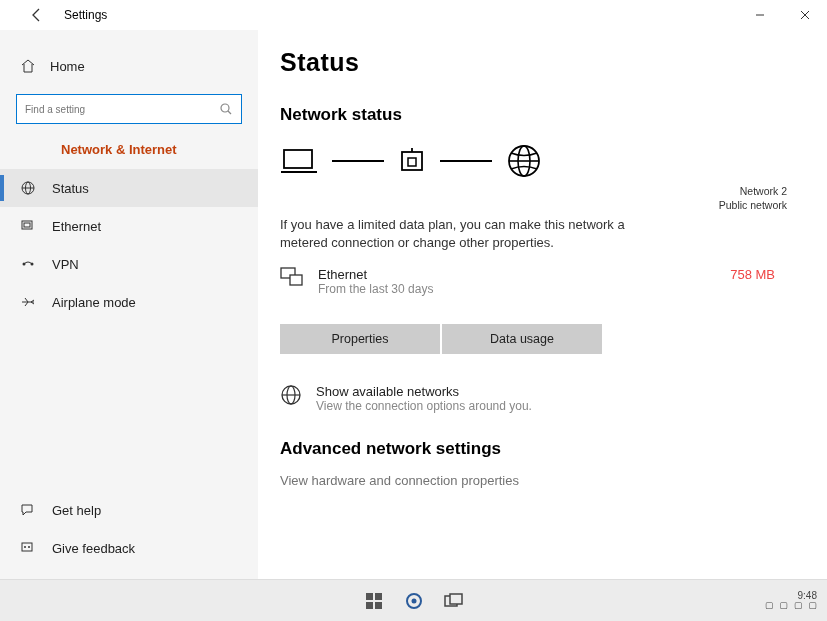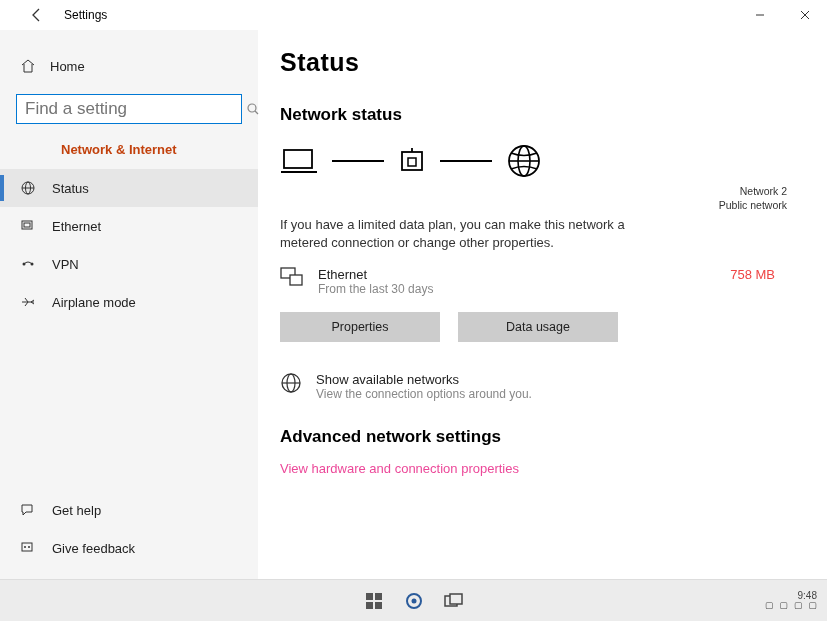--- a/index.html
+++ b/index.html
@@ -8,21 +8,21 @@
 .titlebar { height: 30px; display: flex; align-items: center; padding-left: 22px; }
 .titlebar .back-btn { width: 30px; height: 30px; display: flex; align-items: center; justify-content: center; cursor: pointer; }
 .titlebar .title { font-size: 12px; margin-left: 12px; color: #000; }
 .win-controls { position: absolute; right: 0; top: 0; display: flex; }
 .win-controls div { width: 45px; height: 30px; display: flex; align-items: center; justify-content: center; color: #222; font-size: 12px; cursor: pointer; }
 .body { display: flex; height: calc(100% - 72px); }
 .sidebar { width: 258px; background: #f5f5f5; display: flex; flex-direction: column; }
 .sidebar-top { padding: 0 16px; }
 .home-row { display: flex; align-items: center; gap: 14px; padding: 10px 4px; font-size: 13px; color: #222; margin-top: 18px; cursor: pointer; }
 .searchbox { margin-top: 10px; border: 1px solid #0078d4; background: #fff; height: 30px; display: flex; align-items: center; padding: 0 8px; }
-.searchbox input { border: none; outline: none; flex: 1; font-size: 17px; color: #ef4444; background: transparent; }
+.searchbox input { border: none; outline: none; flex: 1; font-size: 10px; color: #ef4444; background: transparent; }
 .searchbox .search-icon { color: #777; }
 .section-label { font-size: 13px; font-weight: 700; color: #c2410c; padding: 18px 20px 12px; margin-left: 41px; }
 .nav { flex: 1; }
 .nav-item { display: flex; align-items: center; gap: 16px; padding: 11px 24px 11px 20px; font-size: 13px; color: #222; cursor: pointer; position: relative; }
 .nav-item.active { background: #e6e6e6; }
 .nav-item.active::before { content: ""; position: absolute; left: 0; top: 6px; bottom: 6px; width: 4px; background: #3a7dc8; }
 .nav-item .icon { width: 16px; display: flex; align-items: center; justify-content: center; }
 .sidebar-bottom { padding-bottom: 12px; }
 .main { flex: 1; padding: 16px 40px 0 22px; overflow: auto; }
 .page-title { font-size: 25px; font-weight: 600; letter-spacing: .5px; margin-top: 2px; }
@@ -31,28 +31,28 @@
 .diagram .line { width: 52px; height: 2px; background: #000; }
 .diagram-labels { text-align: right; font-size: 10.5px; color: #333; margin-left: 96px; margin-top: 6px; line-height: 1.3; }
 .connected-title { font-size: 16px; font-weight: 400; margin-top: 12px; }
 .connected-desc { font-size: 13px; color: #333; margin-top: 4px; max-width: 360px; line-height: 1.35; }
 .usage-row { display: flex; align-items: flex-start; margin-top: 16px; }
 .usage-row .net-icon { width: 28px; margin-right: 10px; }
 .usage-row .net-text { flex: 1; }
 .usage-row .net-name { font-size: 13px; color: #222; }
 .usage-row .net-sub { font-size: 12px; color: #888; }
 .usage-row .net-amount { font-size: 13px; color: #ef4444; margin-right: 12px; }
-.btn-row { display: flex; gap: 18px; margin-top: 16px; }
+.btn-row { display: flex; gap: 2px; margin-top: 28px; }
 .flat-btn { flex: 1; max-width: 160px; height: 30px; background: #ccc; border: none; font-size: 12.5px; color: #222; cursor: pointer; }
 .avail-row { display: flex; gap: 14px; margin-top: 30px; }
 .avail-row .icon { width: 22px; }
 .avail-row .avail-title { font-size: 13px; color: #222; }
 .avail-row .avail-sub { font-size: 12px; color: #888; }
 .adv-header { font-size: 17px; font-weight: 600; margin-top: 26px; }
-.link { font-size: 13px; color: #ec4899; margin-top: 14px; cursor: pointer; display: inline-block; }
+.link { font-size: 13px; color: #737373; margin-top: 14px; cursor: pointer; display: inline-block; }
 .taskbar { position: absolute; left: 0; right: 0; bottom: 0; height: 42px; background: #ececec; border-top: 1px solid #ddd; display: flex; align-items: center; }
 .taskbar-center { position: absolute; left: 50%; transform: translateX(-50%); display: flex; gap: 18px; }
 .taskbar-center .tb-icon { width: 22px; height: 22px; display: flex; align-items: center; justify-content: center; cursor: pointer; }
 .taskbar-right { position: absolute; right: 10px; display: flex; flex-direction: column; align-items: flex-end; font-size: 10px; color: #444; line-height: 1.1; }
 .tray-icons { display: flex; gap: 6px; font-size: 9px; }
 svg { display: block; }
 </style>
 </head>
 <body>
 

